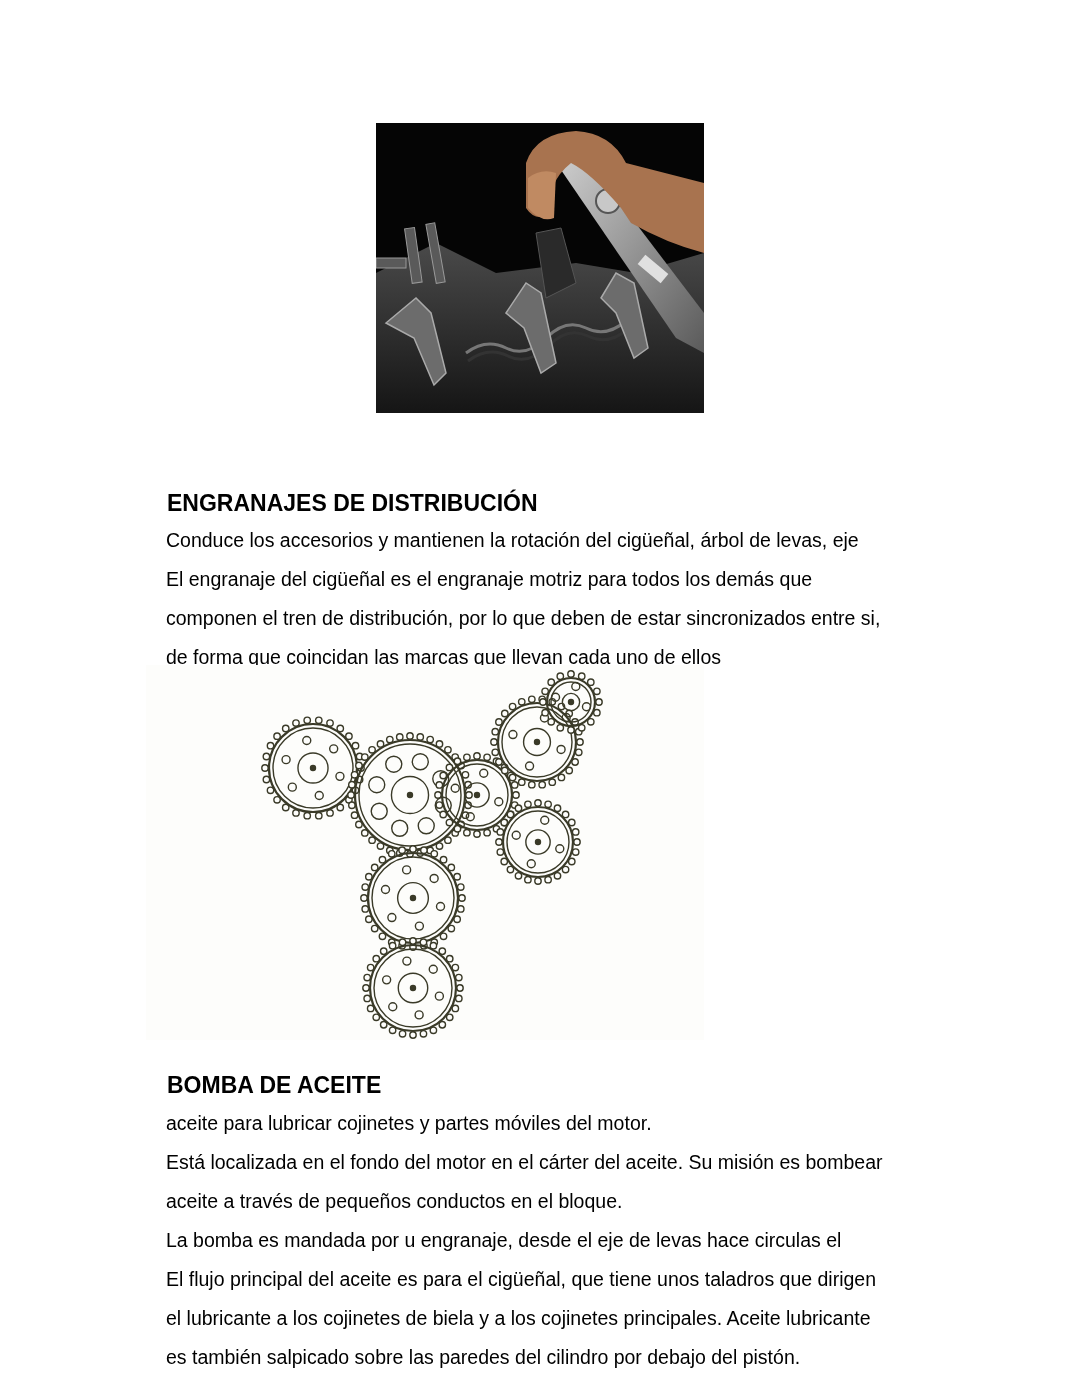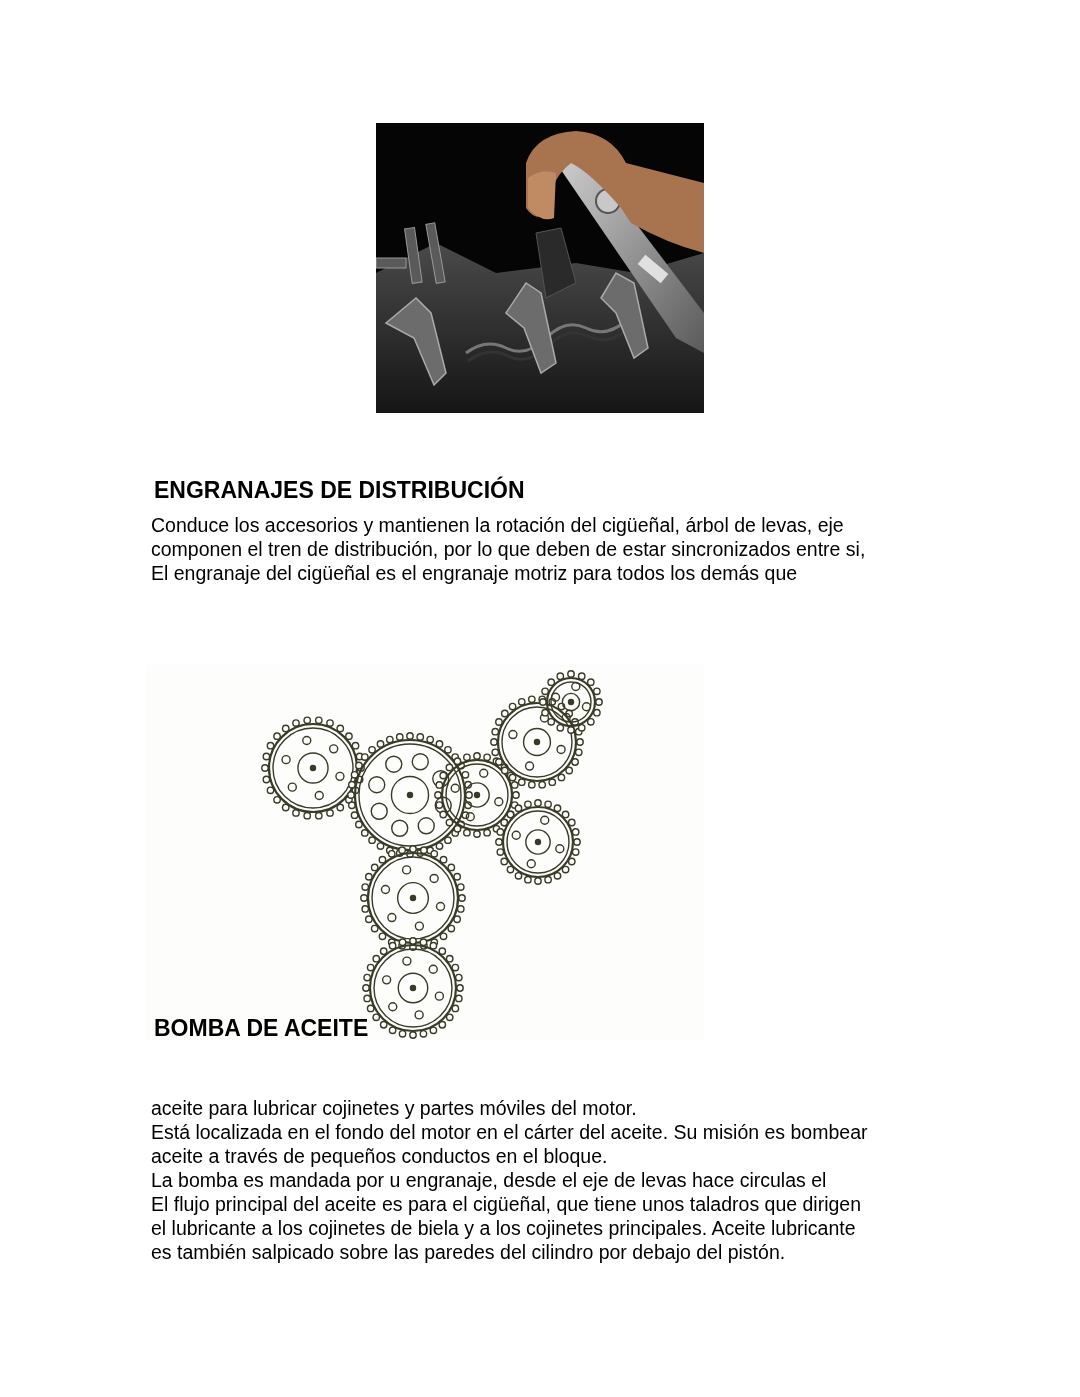--- a/index.html
+++ b/index.html
@@ -1,24 +1,24 @@
 <!DOCTYPE html>
 <html><head>
 <meta charset="utf-8">
 <style>
   html, body { margin: 0; padding: 0; background: #ffffff; }
   body { width: 1080px; height: 1397px; position: relative; overflow: hidden;
          font-family: "Liberation Sans", sans-serif; color: #000; }
   .photo { position: absolute; left: 376px; top: 123px; width: 328px; height: 290px;
            background: #050505; overflow: hidden; }
   .heading { position: absolute; left: 150px; font-weight: bold; font-size: 23px;
-             letter-spacing: 0px; margin: 4px; line-height: 28px; }
+             letter-spacing: 0px; margin: 17px; line-height: 28px; }
   .para { position: absolute; left: 150px; width: 800px; font-size: 19.5px;
           line-height: 23px; margin: 0; }
-  .para p { margin: 1px; }
+  .para p { margin: 16px; }
   .gears { position: absolute; left: 146px; top: 665px; width: 558px; height: 375px;
            background: #fdfdfb; }
 </style>
 </head>
 <body>
 
 <div class="photo">
   <svg width="328" height="290" viewBox="0 0 328 290">
     <defs>
       <linearGradient id="metal" x1="0" y1="0" x2="1" y2="1">
@@ -59,22 +59,23 @@
     <rect x="262" y="140" width="30" height="12" fill="#e0e0e0" transform="rotate(40 277 146)"></rect>
 
     <path d="M150 40 Q160 10 200 8 Q235 10 250 40 L328 60 L328 130 Q290 120 255 100 L245 85 Q215 50 195 40 Q170 60 175 90 Q160 100 150 85 Z" fill="#a8734f"></path>
     <path d="M152 55 Q165 45 180 50 L178 95 Q165 100 152 85 Z" fill="#c08a62"></path>
   </svg>
 </div>
 
 <h2 class="heading" style="top:472px">ENGRANAJES DE DISTRIBUCIÓN</h2>
 <div class="para" style="top:513px">
   <p>Conduce los accesorios y mantienen la rotación del cigüeñal, árbol de levas, eje</p>
+  <p>El engranaje del cigüeñal es el engranaje motriz para todos los demás que</p>
   <p>componen el tren de distribución, por lo que deben de estar sincronizados entre si,</p>
-  <p>El engranaje del cigüeñal es el engranaje motriz para todos los demás que</p>
+  <p>de forma que coincidan las marcas que llevan cada uno de ellos</p>
 </div>
 
 <div class="gears">
   <svg id="gear-svg" width="558" height="375" viewBox="0 0 558 375">
       <g stroke="#3a3a28" fill="none" stroke-width="1.4">
         <circle cx="215" cy="103" r="3.2" fill="#fdfdfb"></circle>
         <circle cx="213.6052072364505" cy="114.48715188580277" r="3.2" fill="#fdfdfb"></circle>
         <circle cx="209.50188923135408" cy="125.30671225810089" r="3.2" fill="#fdfdfb"></circle>
         <circle cx="202.92851591221284" cy="134.82988759555818" r="3.2" fill="#fdfdfb"></circle>
         <circle cx="194.2671078430955" cy="142.50322556289552" r="3.2" fill="#fdfdfb"></circle>
@@ -366,21 +367,21 @@
         <circle cx="293.3672870998667" cy="331.15635770385296" r="4"></circle>
         <circle cx="273.1200305760438" cy="349.9129193092888" r="4"></circle>
         <circle cx="246.75274347617705" cy="341.7565616054358" r="4"></circle>
         <circle cx="240.63271290013327" cy="314.84364229614704" r="4"></circle>
         <circle cx="260.8799694239562" cy="296.0870806907112" r="4"></circle>
         <circle cx="287.24725652382295" cy="304.2434383945642" r="4"></circle>
       </g>
     </svg>
 </div>
 
-<h2 class="heading" style="top:1010px">BOMBA DE ACEITE</h2>
+<h2 class="heading" style="top:1054px">BOMBA DE ACEITE</h2>
 <div class="para" style="top:1096px">
   <p>aceite para lubricar cojinetes y partes móviles del motor.</p>
   <p>Está localizada en el fondo del motor en el cárter del aceite. Su misión es bombear</p>
   <p>aceite a través de pequeños conductos en el bloque.</p>
   <p>La bomba es mandada por u engranaje, desde el eje de levas hace circulas el</p>
   <p>El flujo principal del aceite es para el cigüeñal, que tiene unos taladros que dirigen</p>
   <p>el lubricante a los cojinetes de biela y a los cojinetes principales. Aceite lubricante</p>
   <p>es también salpicado sobre las paredes del cilindro por debajo del pistón.</p>
 </div>
 

